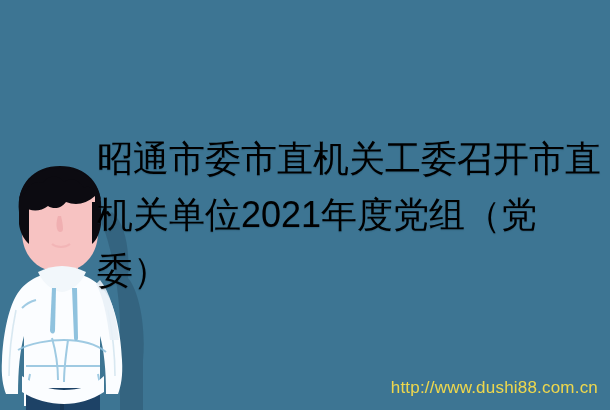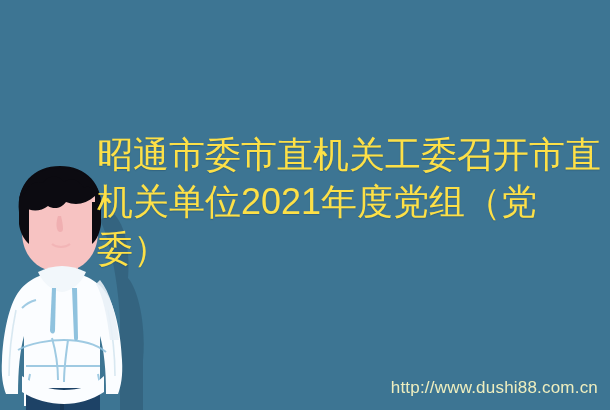--- a/index.html
+++ b/index.html
@@ -23,35 +23,35 @@
     inset: 0;
     background: #3d7593;
   }
 
   
   .headline {
     position: absolute;
     left: 97px;
     top: 131px;
     width: 505px;
-    color: #fde047;
+    color: #000000;
     font-size: 36px;
-    line-height: 47px;
+    line-height: 56px;
     font-weight: 400;
     letter-spacing: 0px;
     white-space: pre-wrap;
     text-shadow: 0 1px 1px rgba(20,55,75,.25);
   }
 
   
   .watermark {
     position: absolute;
     right: 12px;
     bottom: 12px;
-    color: #fef9c3;
+    color: #fde047;
     font-size: 17px;
     letter-spacing: .2px;
     opacity: .92;
     font-family: "Liberation Sans", "DejaVu Sans", sans-serif;
   }
 
   
   .figure {
     position: absolute;
     left: 0;

